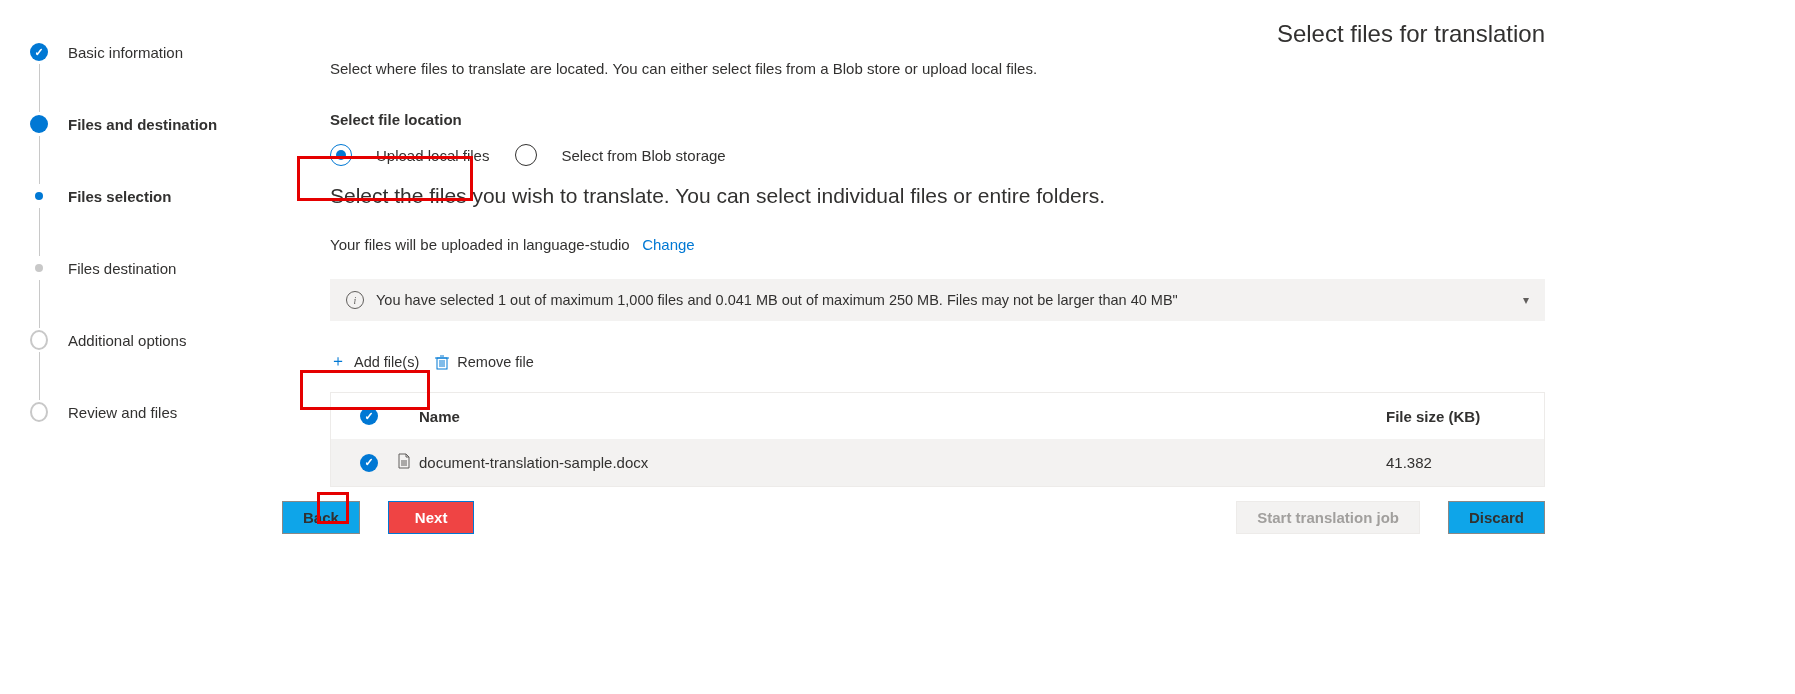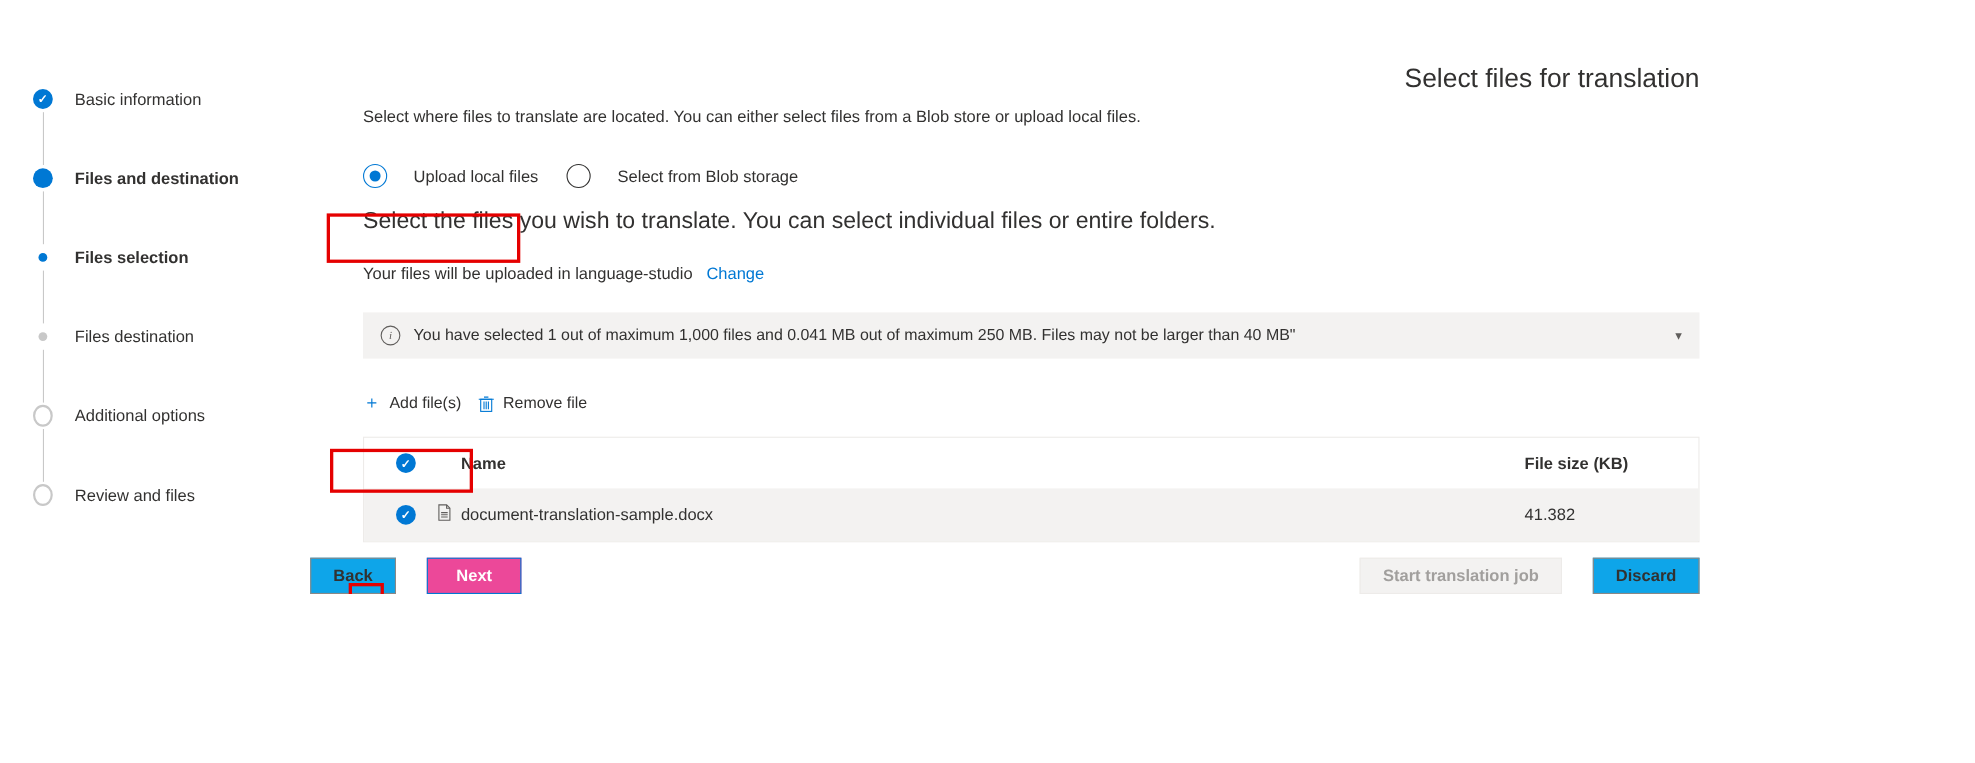--- a/index.html
+++ b/index.html
@@ -7,22 +7,21 @@
     padding: 0;
     font-family: "Segoe UI", -apple-system, sans-serif;
     font-size: 14px;
     color: #323130;
     background: #fff;
     width: 1795px;
   }
 
   .page {
     display: flex;
-    padding-top: 10px;
-    margin-top: 48px;
+    padding-top: 20px;
   }
 
   
   .steps {
     width: 300px;
     padding-left: 30px;
     padding-top: 20px;
     box-sizing: border-box;
   }
   .step-row {
@@ -229,21 +228,21 @@
   .btn {
     padding: 7px 20px;
     font-size: 15px;
     border: 1px solid #8a8886;
     background:#0ea5e9;
     cursor:pointer;
     font-weight:600;
     color:#323130;
   }
   .btn.primary {
-    background:#ec4899;
+    background:#ef4444;
     color:#fff;
     border-color:#0078d4;
     padding: 7px 26px;
   }
   .btn.disabled {
     color:#a19f9d;
     border-color:#edebe9;
     background:#f3f2f1;
     cursor:default;
   }
@@ -311,20 +310,21 @@
         </span>
       <span class="step-label">Review and files</span>
     </div>
   </div>
 
   <div class="main content-wrap">
 
     <h1 class="page-title">Select files for translation</h1>
     <div class="desc">Select where files to translate are located. You can either select files from a Blob store or upload local files.</div>
 
+    <div class="section-label">Select file location</div>
 
     <div class="radio-row">
       <div class="radio-option">
         <span class="radio-circle selected">
             <span class="radio-dot"></span>
           </span>
         <span>Upload local files</span>
       </div>
       <div class="radio-option">
         <span class="radio-circle"></span>

